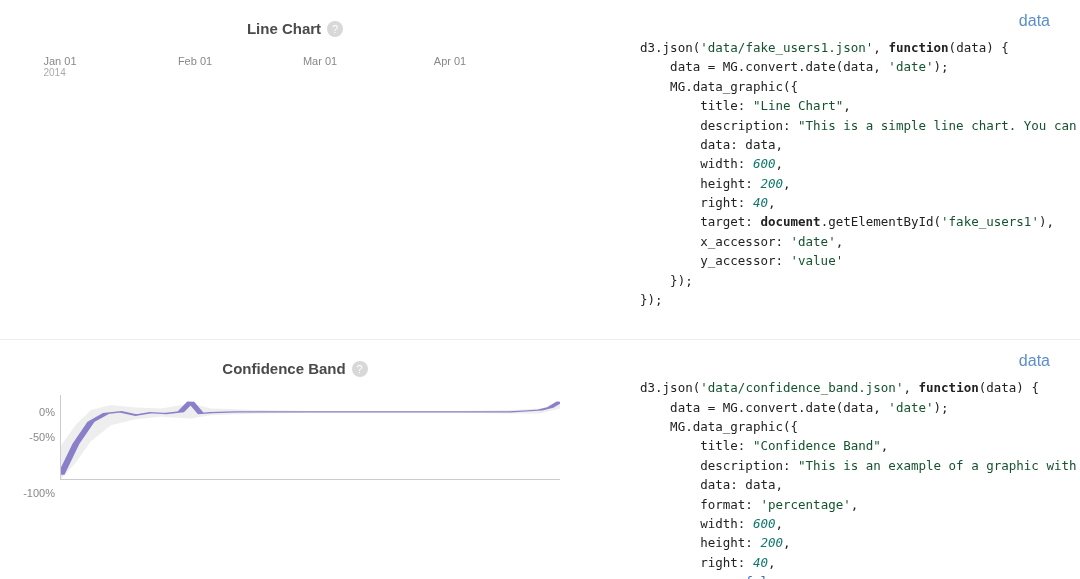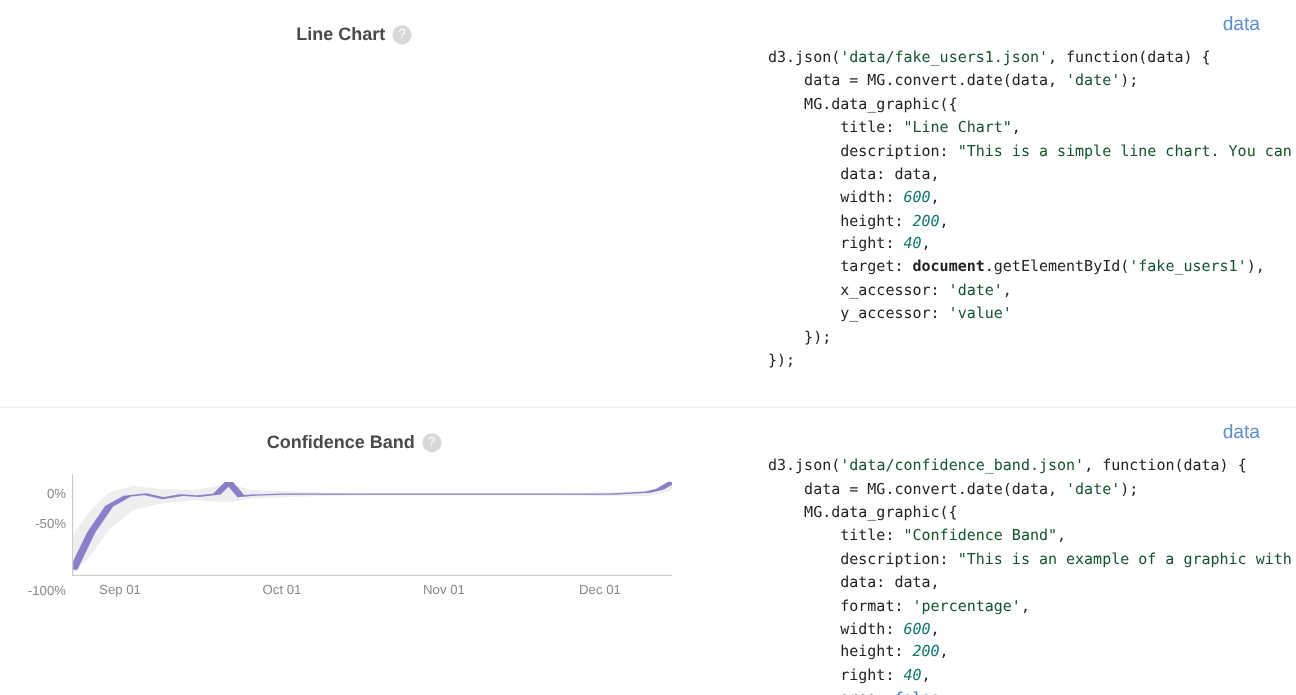--- a/index.html
+++ b/index.html
@@ -108,39 +108,45 @@
       display: block;
     }
     pre.code {
       font-family: Menlo, Monaco, Consolas, monospace;
       font-size: 12.5px;
       line-height: 1.55;
       color: #222;
       white-space: pre;
       margin-top: 18px;
     }
-    .tok-kw { font-weight: normal; color: #222; }
+    .tok-kw { font-weight: bold; color: #222; }
     .tok-str { color: #14532d; }
     .tok-num { color: #0f766e; font-style: italic; }
     .tok-bool { color: #3b6fc4; }
     .tok-doc { font-weight: bold; color: #222; margin-top: 20px; }
     .line-path { fill: none; stroke: #8a7fc9; stroke-width: 1.4; }
     .area-path { fill: #cec5ef; opacity: 0.8; }
     .band-path { fill: #e2e2e2; opacity: 0.6; }
   </style>
 </head>
 <body>
 
 <div class="section">
   <div class="left">
     <div class="chart-title-row">
       <span class="chart-title">Line Chart</span>
       <span class="help-icon">?</span>
     </div>
     <div class="chart-area">
+      <div class="x-axis" id="xaxis1">
+          <span class="x-tick" style="left: 0%;">Jan 01<span class="x-sub">2014</span></span>
+          <span class="x-tick" style="left: 27%;">Feb 01</span>
+          <span class="x-tick" style="left: 52%;">Mar 01</span>
+          <span class="x-tick" style="left: 78%;">Apr 01</span>
+        </div>
     </div>
   </div>
   <div class="right">
     <span class="data-link">data</span>
     <pre class="code">d3.json(<span class="tok-str">'<span>data/fake_users1.json</span>'</span>, <span class="tok-kw">function</span>(data) {
     data = MG.convert.date(data, <span class="tok-str">'<span>date</span>'</span>);
     MG.data_graphic({
         title: <span class="tok-str">"<span>Line Chart</span>"</span>,
         description: <span class="tok-str">"<span>This is a simple line chart. You can remove the</span></span>
         data: data,
@@ -166,26 +172,20 @@
         <div class="y-axis" id="yaxis2">
             <span class="y-tick" style="top: 20%;">0%</span>
             <span class="y-tick" style="top: 50%;">-50%</span>
             <span class="y-tick" style="top: 80%; margin-top: 31px;">-100%</span>
           </div>
         <svg viewBox="0 0 100 100" preserveAspectRatio="none">
           <path class="band-path" d="M0,60 L3,35 L6,18 L10,12 L15,15 L20,16 L26,10 L30,16 L35,17 L40,18 L50,19 L60,19 L70,19 L80,19 L90,18 L96,16 L100,10  L100,16 L96,22 L90,22 L80,21 L70,21 L60,21 L50,21 L40,22 L35,23 L30,24 L26,28 L20,26 L15,29 L10,36 L6,55 L3,80 L0,100 Z"></path>
           <path class="line-path" d="M0,95 L3,58 L6,32 L9,22 L12,20 L15,24 L18,21 L21,22 L24,20 L26,8 L28,22 L30,21 L35,20 L40,20 L45,20 L50,20 L55,20 L60,20 L65,20 L70,20 L75,20 L80,20 L85,20 L90,20 L93,19 L96,18 L98,15 L100,8"></path>
         </svg>
       </div>
-      <div class="x-axis" id="xaxis2">
-          <span class="x-tick" style="left: 8%;">Sep 01</span>
-          <span class="x-tick" style="left: 35%;">Oct 01</span>
-          <span class="x-tick" style="left: 62%;">Nov 01</span>
-          <span class="x-tick" style="left: 88%;">Dec 01</span>
-        </div>
     </div>
   </div>
   <div class="right">
     <span class="data-link">data</span>
     <pre class="code">d3.json(<span class="tok-str">'<span>data/confidence_band.json</span>'</span>, <span class="tok-kw">function</span>(data) {
     data = MG.convert.date(data, <span class="tok-str">'<span>date</span>'</span>);
     MG.data_graphic({
         title: <span class="tok-str">"<span>Confidence Band</span>"</span>,
         description: <span class="tok-str">"<span>This is an example of a graphic with a confiden</span></span>
         data: data,

